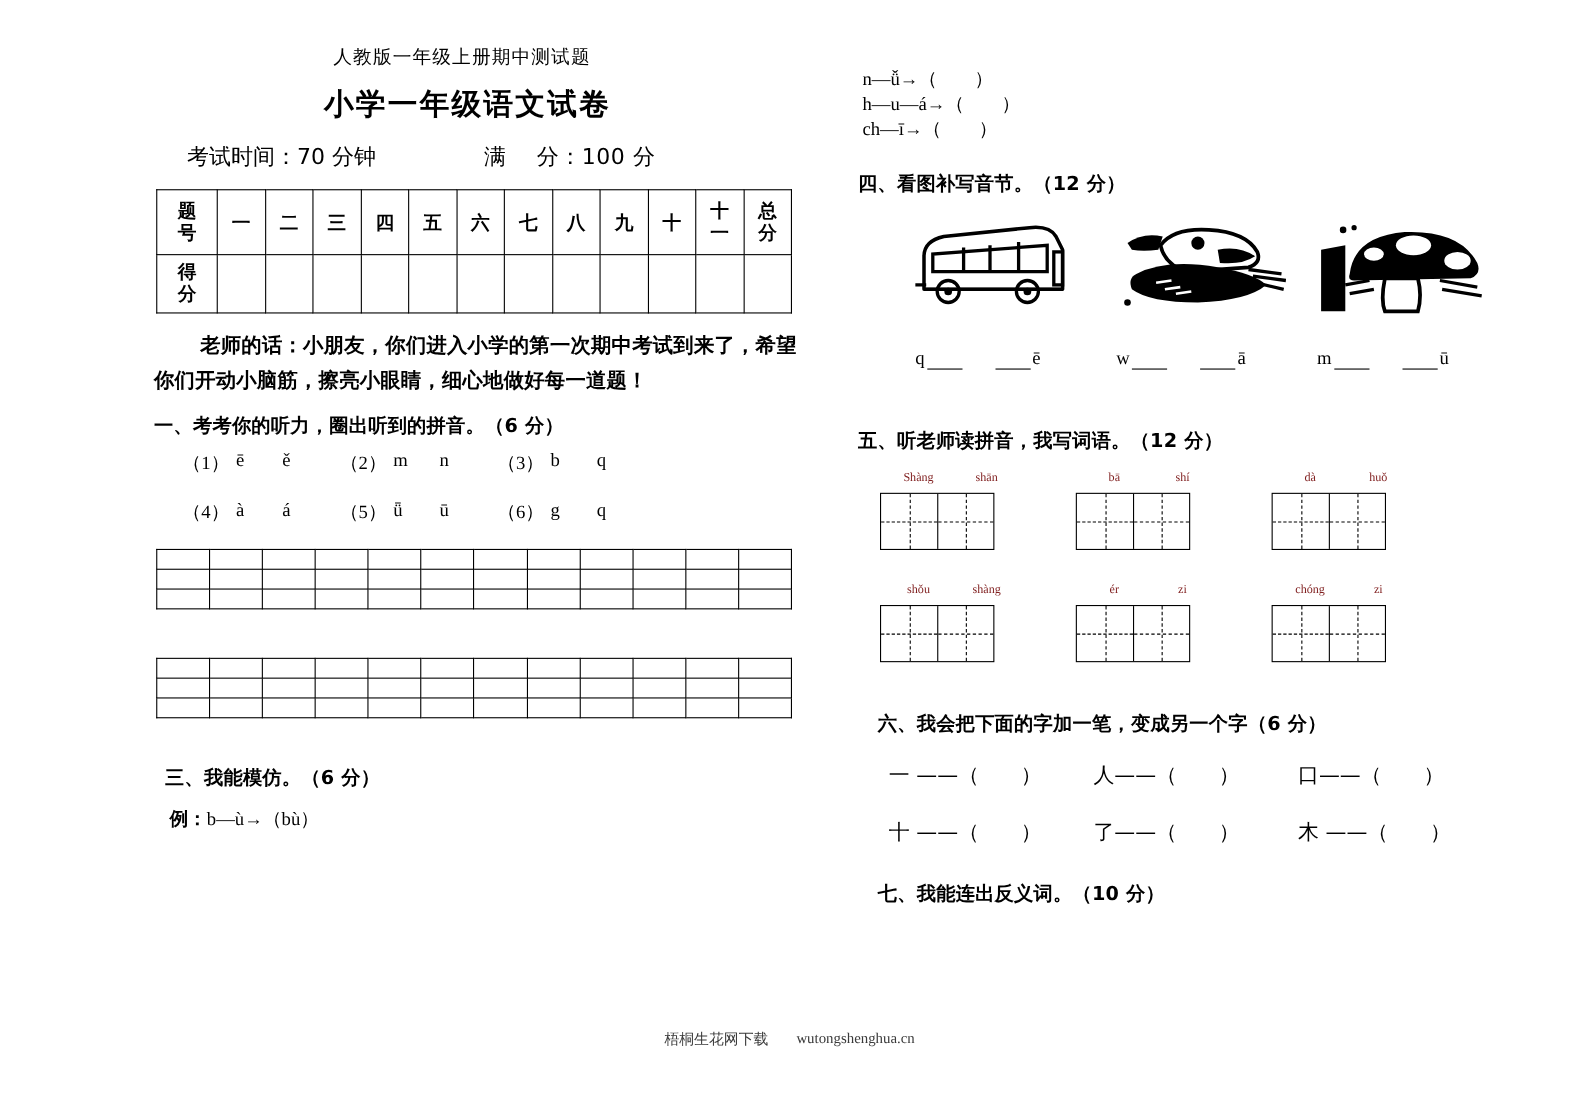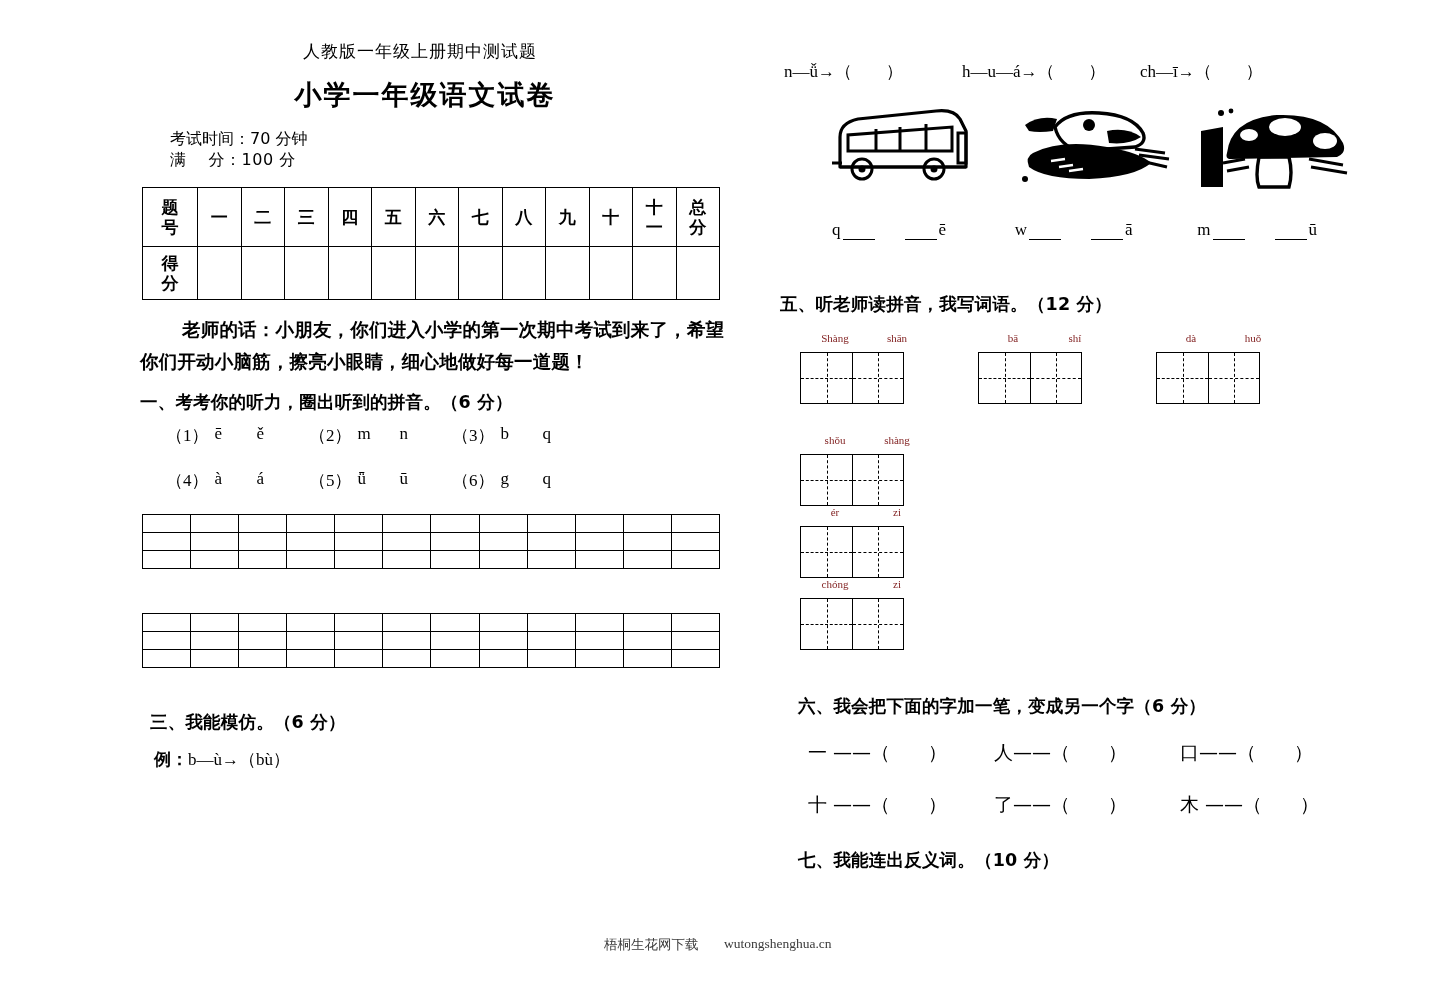--- a/index.html
+++ b/index.html
@@ -46,25 +46,24 @@
     text-align: center;
     font-family: "DejaVu Sans", "Liberation Sans", sans-serif;
     font-size: 27px;
     font-weight: bold;
     letter-spacing: 2px;
     margin: 0 0 16px 0;
     padding-right: 30px;
   }
   .exam-meta {
     font-family: "DejaVu Sans", "Liberation Sans", sans-serif;
-    font-size: 16px;
+    font-size: 20px;
     margin: 0 0 16px 0;
     padding-left: 30px;
     display: flex;
-    flex-direction: column;
   }
   .exam-meta .meta-time { width: 270px; }
   .exam-meta .meta-full { letter-spacing: 0.5px; }
 
   
   table.score-table {
     border-collapse: collapse;
     margin-left: 2px;
     table-layout: fixed;
     width: 578px;
@@ -146,20 +145,21 @@
   .example-line .ex-label {
     font-family: "DejaVu Sans", "Liberation Sans", sans-serif;
     font-weight: bold;
     font-size: 17px;
   }
   .imitate-row {
     display: flex;
     font-size: 17px;
     margin: 0 0 0 14px;
     font-family: "Liberation Serif", "DejaVu Serif", serif;
+    flex-direction: column;
   }
   .imitate-row .im-item { width: 160px; }
   .imitate-row.right-top { margin-left: 4px; }
   .imitate-row.right-top .im-item { width: 178px; }
 
   
   .pic-row {
     display: flex;
     margin: 18px 0 0 52px;
   }
@@ -458,20 +458,21 @@
   </div>
 
   <div class="col-right">
 
     <div class="imitate-row right-top" style="margin-top:12px;">
       <span class="im-item">n—ǚ→（　　）</span>
       <span class="im-item">h—u—á→（　　）</span>
       <span class="im-item">ch—ī→（　　）</span>
     </div>
 
+    <div class="q-heading" style="margin-top:26px;">四、看图补写音节。（12 分）</div>
 
     <div class="pic-row">
       <div class="pic-cell">
         <svg width="160" height="90" viewBox="0 0 160 90" aria-hidden="true">
           <path d="M8 66 L8 36 Q8 22 26 18 L104 10 Q122 8 128 18 L134 30 L134 66 Z" fill="none" stroke="#000" stroke-width="3.2" stroke-linejoin="round"></path>
           <path d="M16 34 L16 50 L120 50 L120 26 Z" fill="none" stroke="#000" stroke-width="3"></path>
           <line x1="44" y1="28" x2="44" y2="50" stroke="#000" stroke-width="3"></line>
           <line x1="68" y1="26" x2="68" y2="50" stroke="#000" stroke-width="3"></line>
           <line x1="94" y1="23" x2="94" y2="50" stroke="#000" stroke-width="3"></line>
           <rect x="126" y="32" width="8" height="30" fill="none" stroke="#000" stroke-width="3"></rect>
@@ -563,21 +564,21 @@
           <div class="tzg-pinyin">
             <span class="p1">dà</span>
             <span class="p2">huǒ</span>
           </div>
           <div class="tzg-grid">
             <div class="tzg-sq"></div>
             <div class="tzg-sq"></div>
           </div>
         </div>
       </div>
-      <div class="tzg-row" style="flex-direction:column;">
+      <div class="tzg-row" style="">
         <div class="tzg-cell">
           <div class="tzg-pinyin">
             <span class="p1">shǒu</span>
             <span class="p2">shàng</span>
           </div>
           <div class="tzg-grid">
             <div class="tzg-sq"></div>
             <div class="tzg-sq"></div>
           </div>
         </div>

